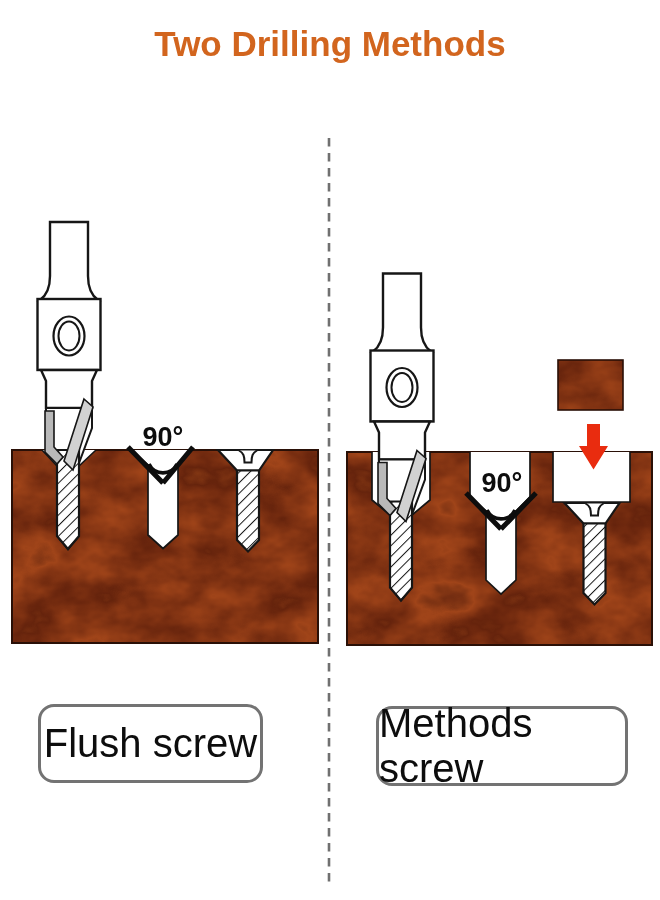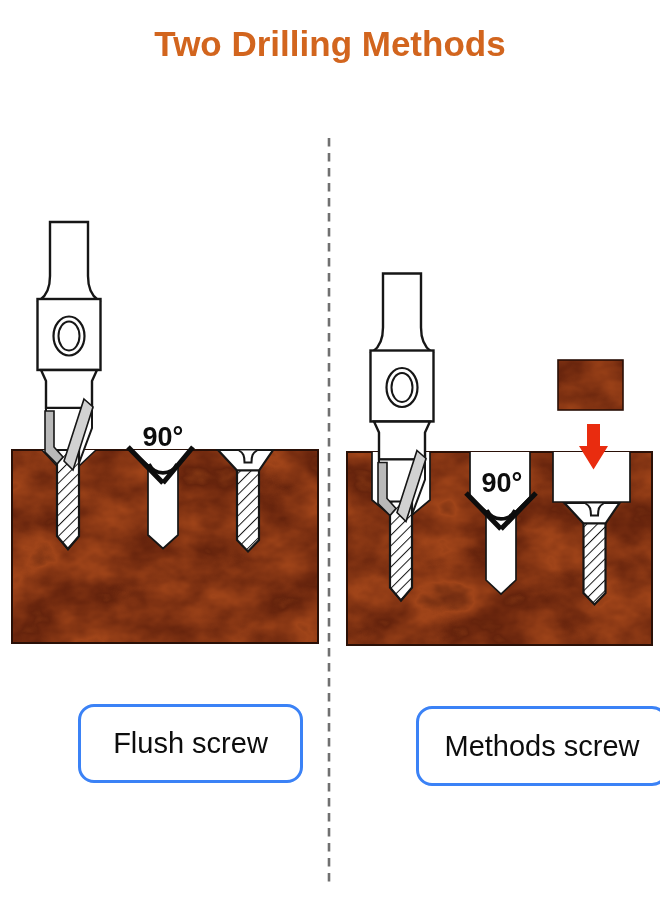--- a/index.html
+++ b/index.html
@@ -1,22 +1,22 @@
 <!DOCTYPE html>
 <html><head>
 <meta charset="utf-8">
 <style>
   html,body{margin:0;padding:0;background:#ffffff;}
   #stage{position:relative;width:660px;height:900px;background:#ffffff;overflow:hidden;
          font-family:"Liberation Sans",sans-serif;padding-left:41px;}
   #main-title{position:absolute;top:24px;left:0;width:660px;text-align:center;
               font-size:35px;font-weight:bold;color:#d2651e;letter-spacing:0;}
-  .label-box{position:absolute;border:3px solid #3b82f6;border-radius:16px;background:#ffffff;
+  .label-box{position:absolute;border:3px solid #737373;border-radius:16px;background:#ffffff;
              display:flex;align-items:center;justify-content:center;
-             font-size:29px;color:#0d0d0d;margin-left:40px;}
+             font-size:40px;color:#0d0d0d;}
   #label-left{left:38px;top:704px;width:219px;height:73px;}
   #label-right{left:376px;top:706px;width:246px;height:74px;}
   svg{position:absolute;left:0;top:0;}
   svg text{font-family:"Liberation Sans",sans-serif;font-weight:bold;fill:#0d0d0d;}
 </style>
 </head>
 <body>
 
 <div id="stage">
 

